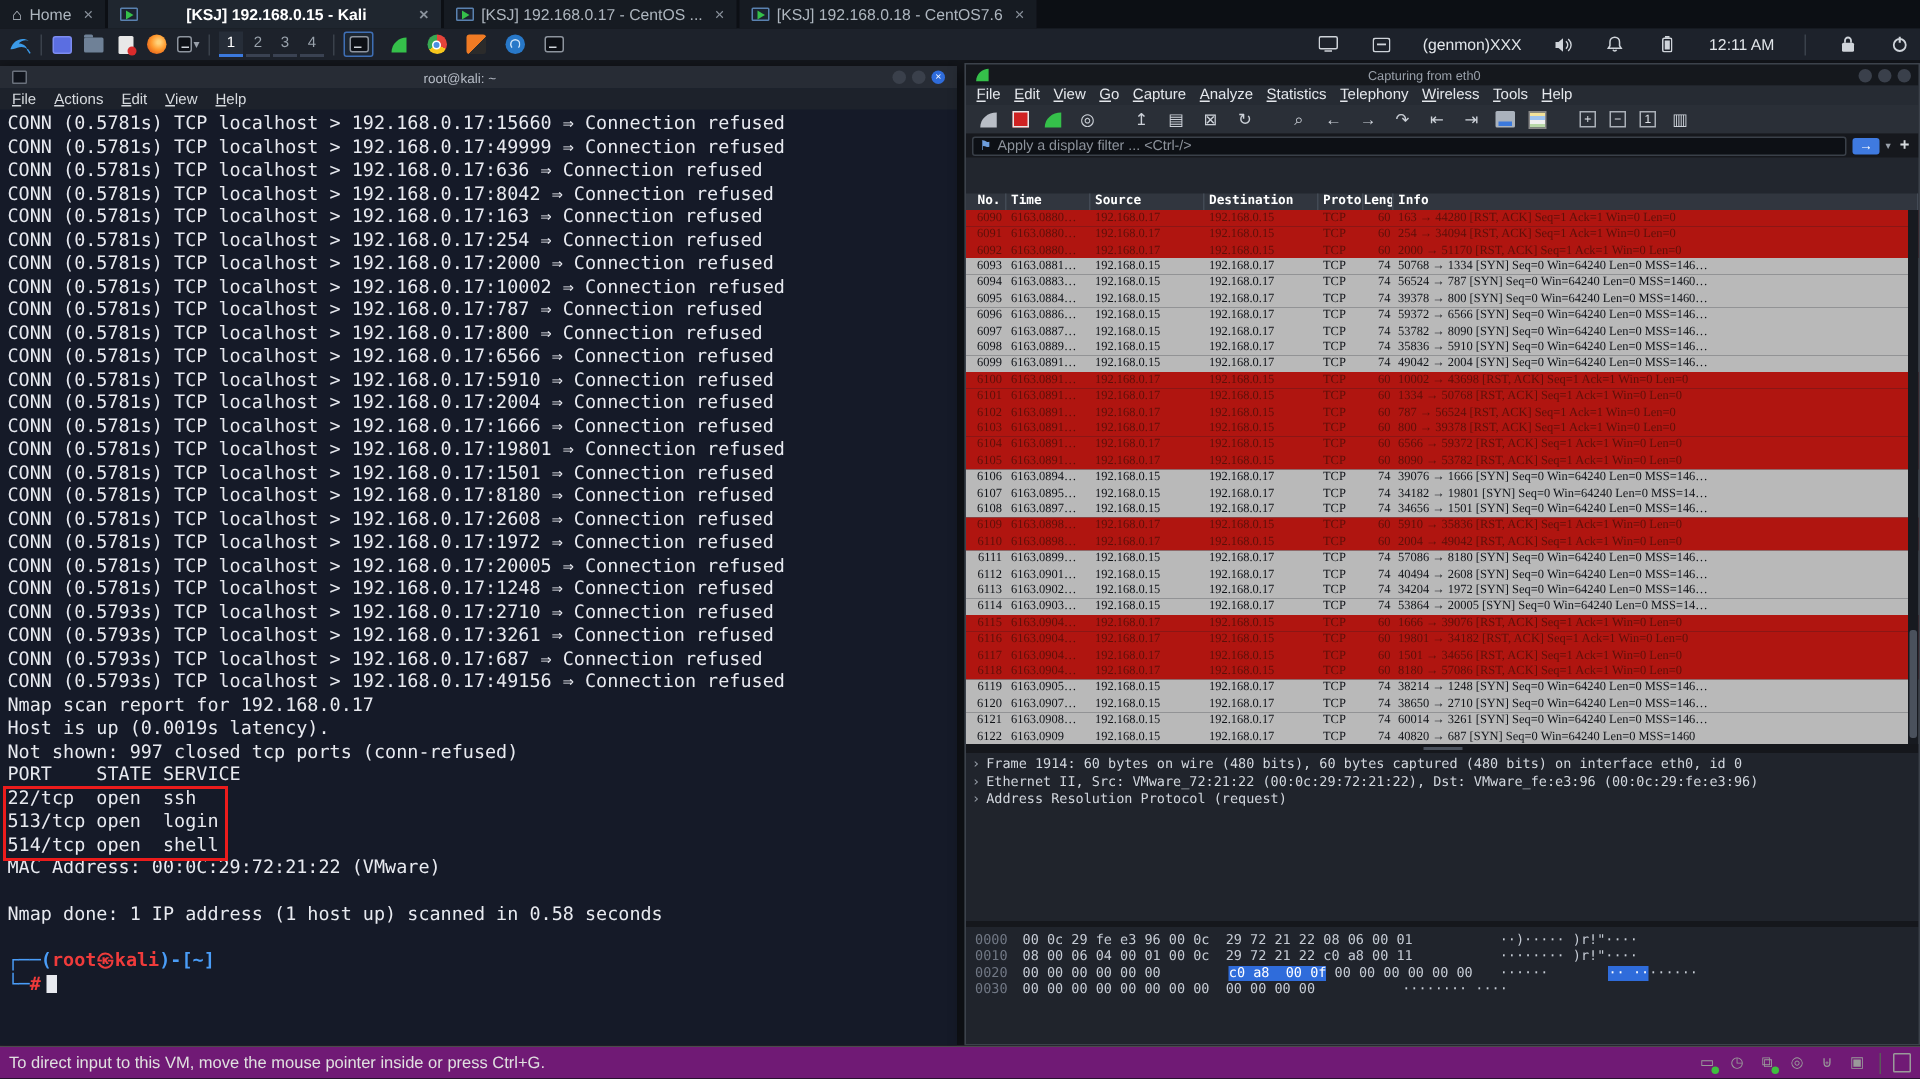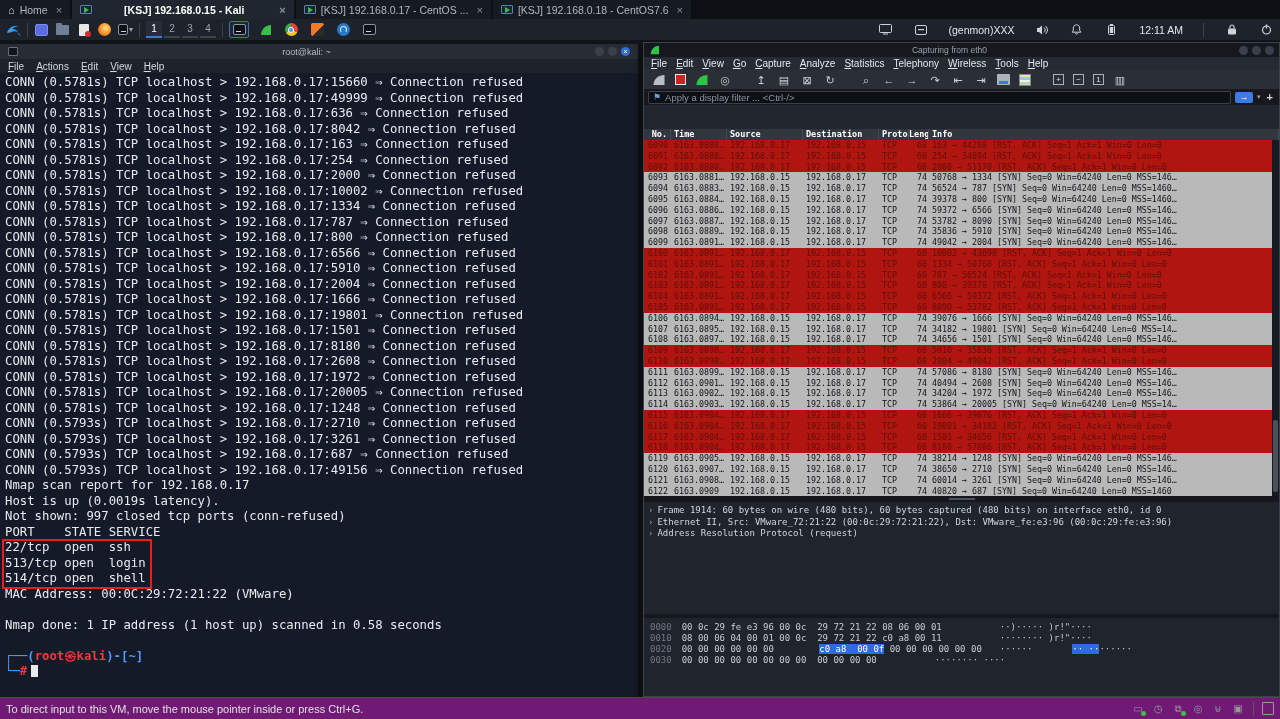--- a/index.html
+++ b/index.html
@@ -122,21 +122,21 @@
   .pkt-header .c { border-right:1px solid #434a55; }
   .c { white-space:nowrap; overflow:hidden; padding-left:3px; flex:none; }
   .c.no { width:27px; text-align:right; padding-right:3px; padding-left:0; }
   .c.time { width:56px; }
   .c.src { width:76px; }
   .c.dst { width:76px; }
   .c.proto { width:30px; }
   .c.len { width:20px; text-align:right; padding-right:2px; padding-left:0; }
   .c.info { flex:1; }
   .pkt-list { height:356px; flex:none; overflow:hidden; position:relative; background:#1c1f26;
-              font-size:8.3px; }
+              font-size:8.3px;font-family:Liberation Serif, serif; }
   .pkt { display:flex; height:10.8px; line-height:10.8px; }
   .pkt.rst { background:#b01510; color:#5e1009; }
   .pkt.syn { background:#b9b9b9; color:#101318; }
   .vscroll { position:absolute; right:0; top:0; width:7px; height:100%; background:#171a20; }
   .vscroll .handle { position:absolute; right:1px; bottom:4px; width:5px; height:72px;
                      background:#4a515c; border-radius:2px; }
   .splitter { height:6px; background:#15171c; flex:none; position:relative; }
   .splitter .grip { position:absolute; left:50%; top:2px; width:26px; height:2px;
                     margin-left:-13px; background:#4a515c; }
   .detail-pane { height:112px; background:#20242c; padding:3px 0 0 4px; flex:none;
@@ -324,21 +324,20 @@
         <div>
 
         <div class="tline">CONN (0.5781s) TCP localhost &gt; 192.168.0.17:15660 ⇒ Connection refused</div>
             <div class="tline">CONN (0.5781s) TCP localhost &gt; 192.168.0.17:49999 ⇒ Connection refused</div>
             <div class="tline">CONN (0.5781s) TCP localhost &gt; 192.168.0.17:636 ⇒ Connection refused</div>
             <div class="tline">CONN (0.5781s) TCP localhost &gt; 192.168.0.17:8042 ⇒ Connection refused</div>
             <div class="tline">CONN (0.5781s) TCP localhost &gt; 192.168.0.17:163 ⇒ Connection refused</div>
             <div class="tline">CONN (0.5781s) TCP localhost &gt; 192.168.0.17:254 ⇒ Connection refused</div>
             <div class="tline">CONN (0.5781s) TCP localhost &gt; 192.168.0.17:2000 ⇒ Connection refused</div>
             <div class="tline">CONN (0.5781s) TCP localhost &gt; 192.168.0.17:10002 ⇒ Connection refused</div>
-            <div class="tline">CONN (0.5781s) TCP localhost &gt; 192.168.0.17:1334 ⇒ Connection refused</div>
             <div class="tline">CONN (0.5781s) TCP localhost &gt; 192.168.0.17:787 ⇒ Connection refused</div>
             <div class="tline">CONN (0.5781s) TCP localhost &gt; 192.168.0.17:800 ⇒ Connection refused</div>
             <div class="tline">CONN (0.5781s) TCP localhost &gt; 192.168.0.17:6566 ⇒ Connection refused</div>
             <div class="tline">CONN (0.5781s) TCP localhost &gt; 192.168.0.17:5910 ⇒ Connection refused</div>
             <div class="tline">CONN (0.5781s) TCP localhost &gt; 192.168.0.17:2004 ⇒ Connection refused</div>
             <div class="tline">CONN (0.5781s) TCP localhost &gt; 192.168.0.17:1666 ⇒ Connection refused</div>
             <div class="tline">CONN (0.5781s) TCP localhost &gt; 192.168.0.17:19801 ⇒ Connection refused</div>
             <div class="tline">CONN (0.5781s) TCP localhost &gt; 192.168.0.17:1501 ⇒ Connection refused</div>
             <div class="tline">CONN (0.5781s) TCP localhost &gt; 192.168.0.17:8180 ⇒ Connection refused</div>
             <div class="tline">CONN (0.5781s) TCP localhost &gt; 192.168.0.17:2608 ⇒ Connection refused</div>

